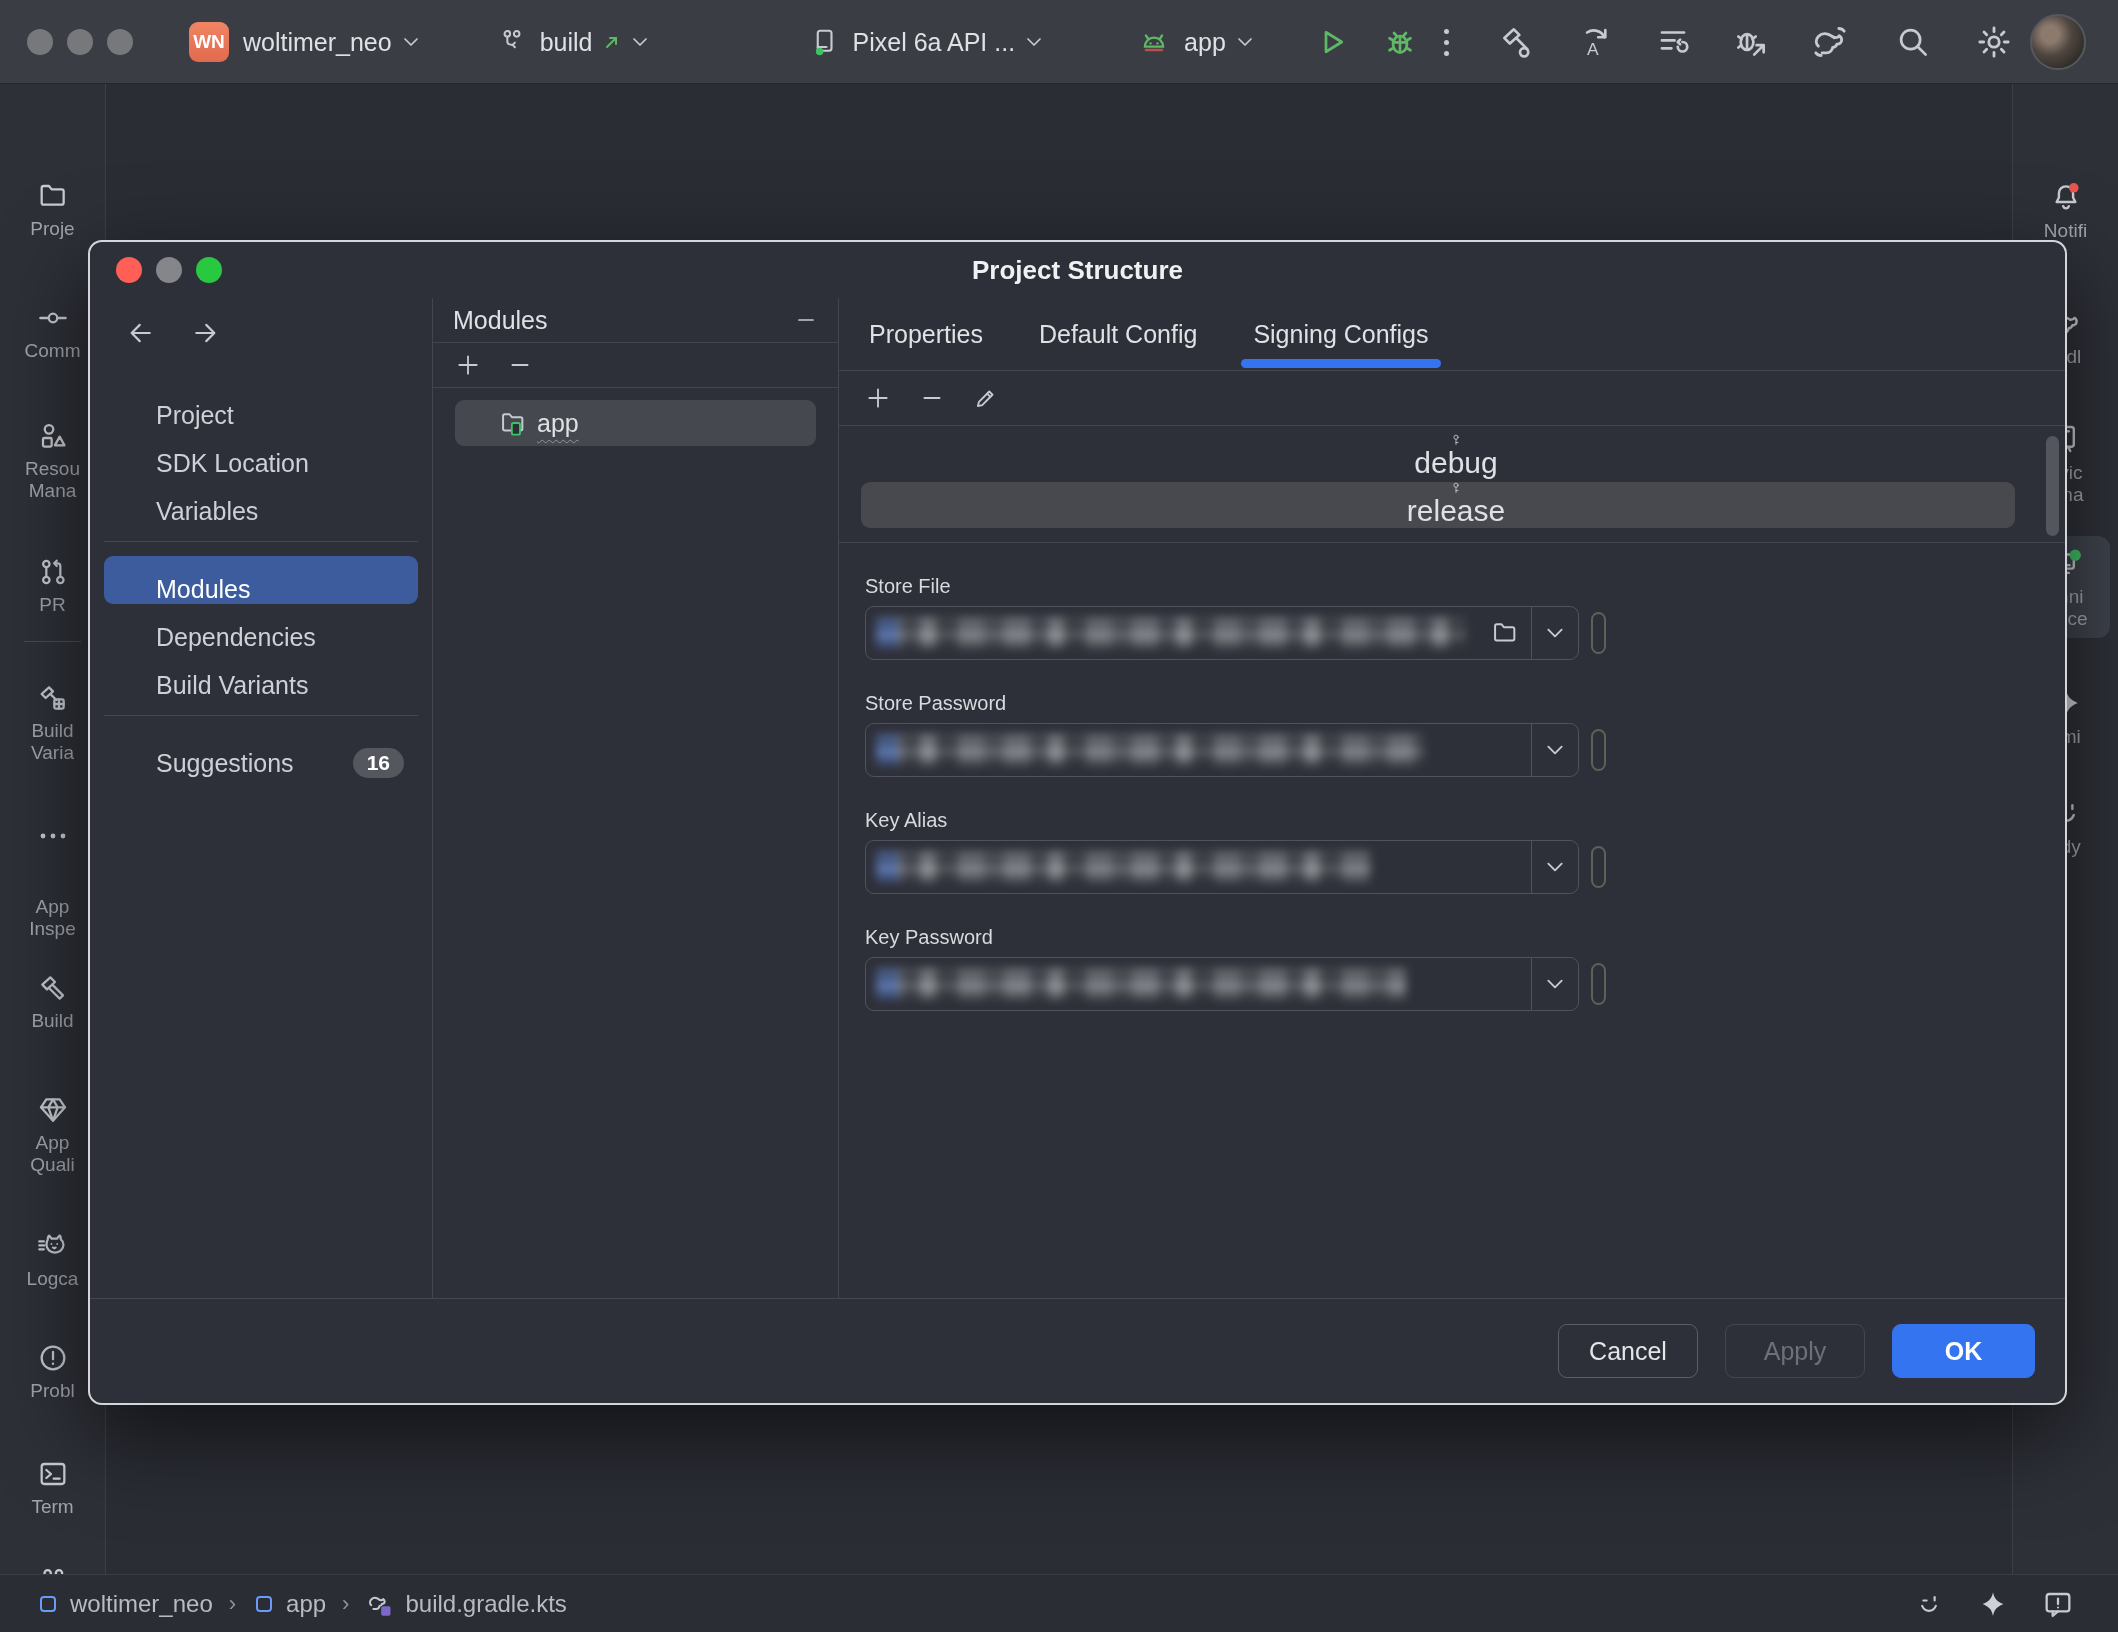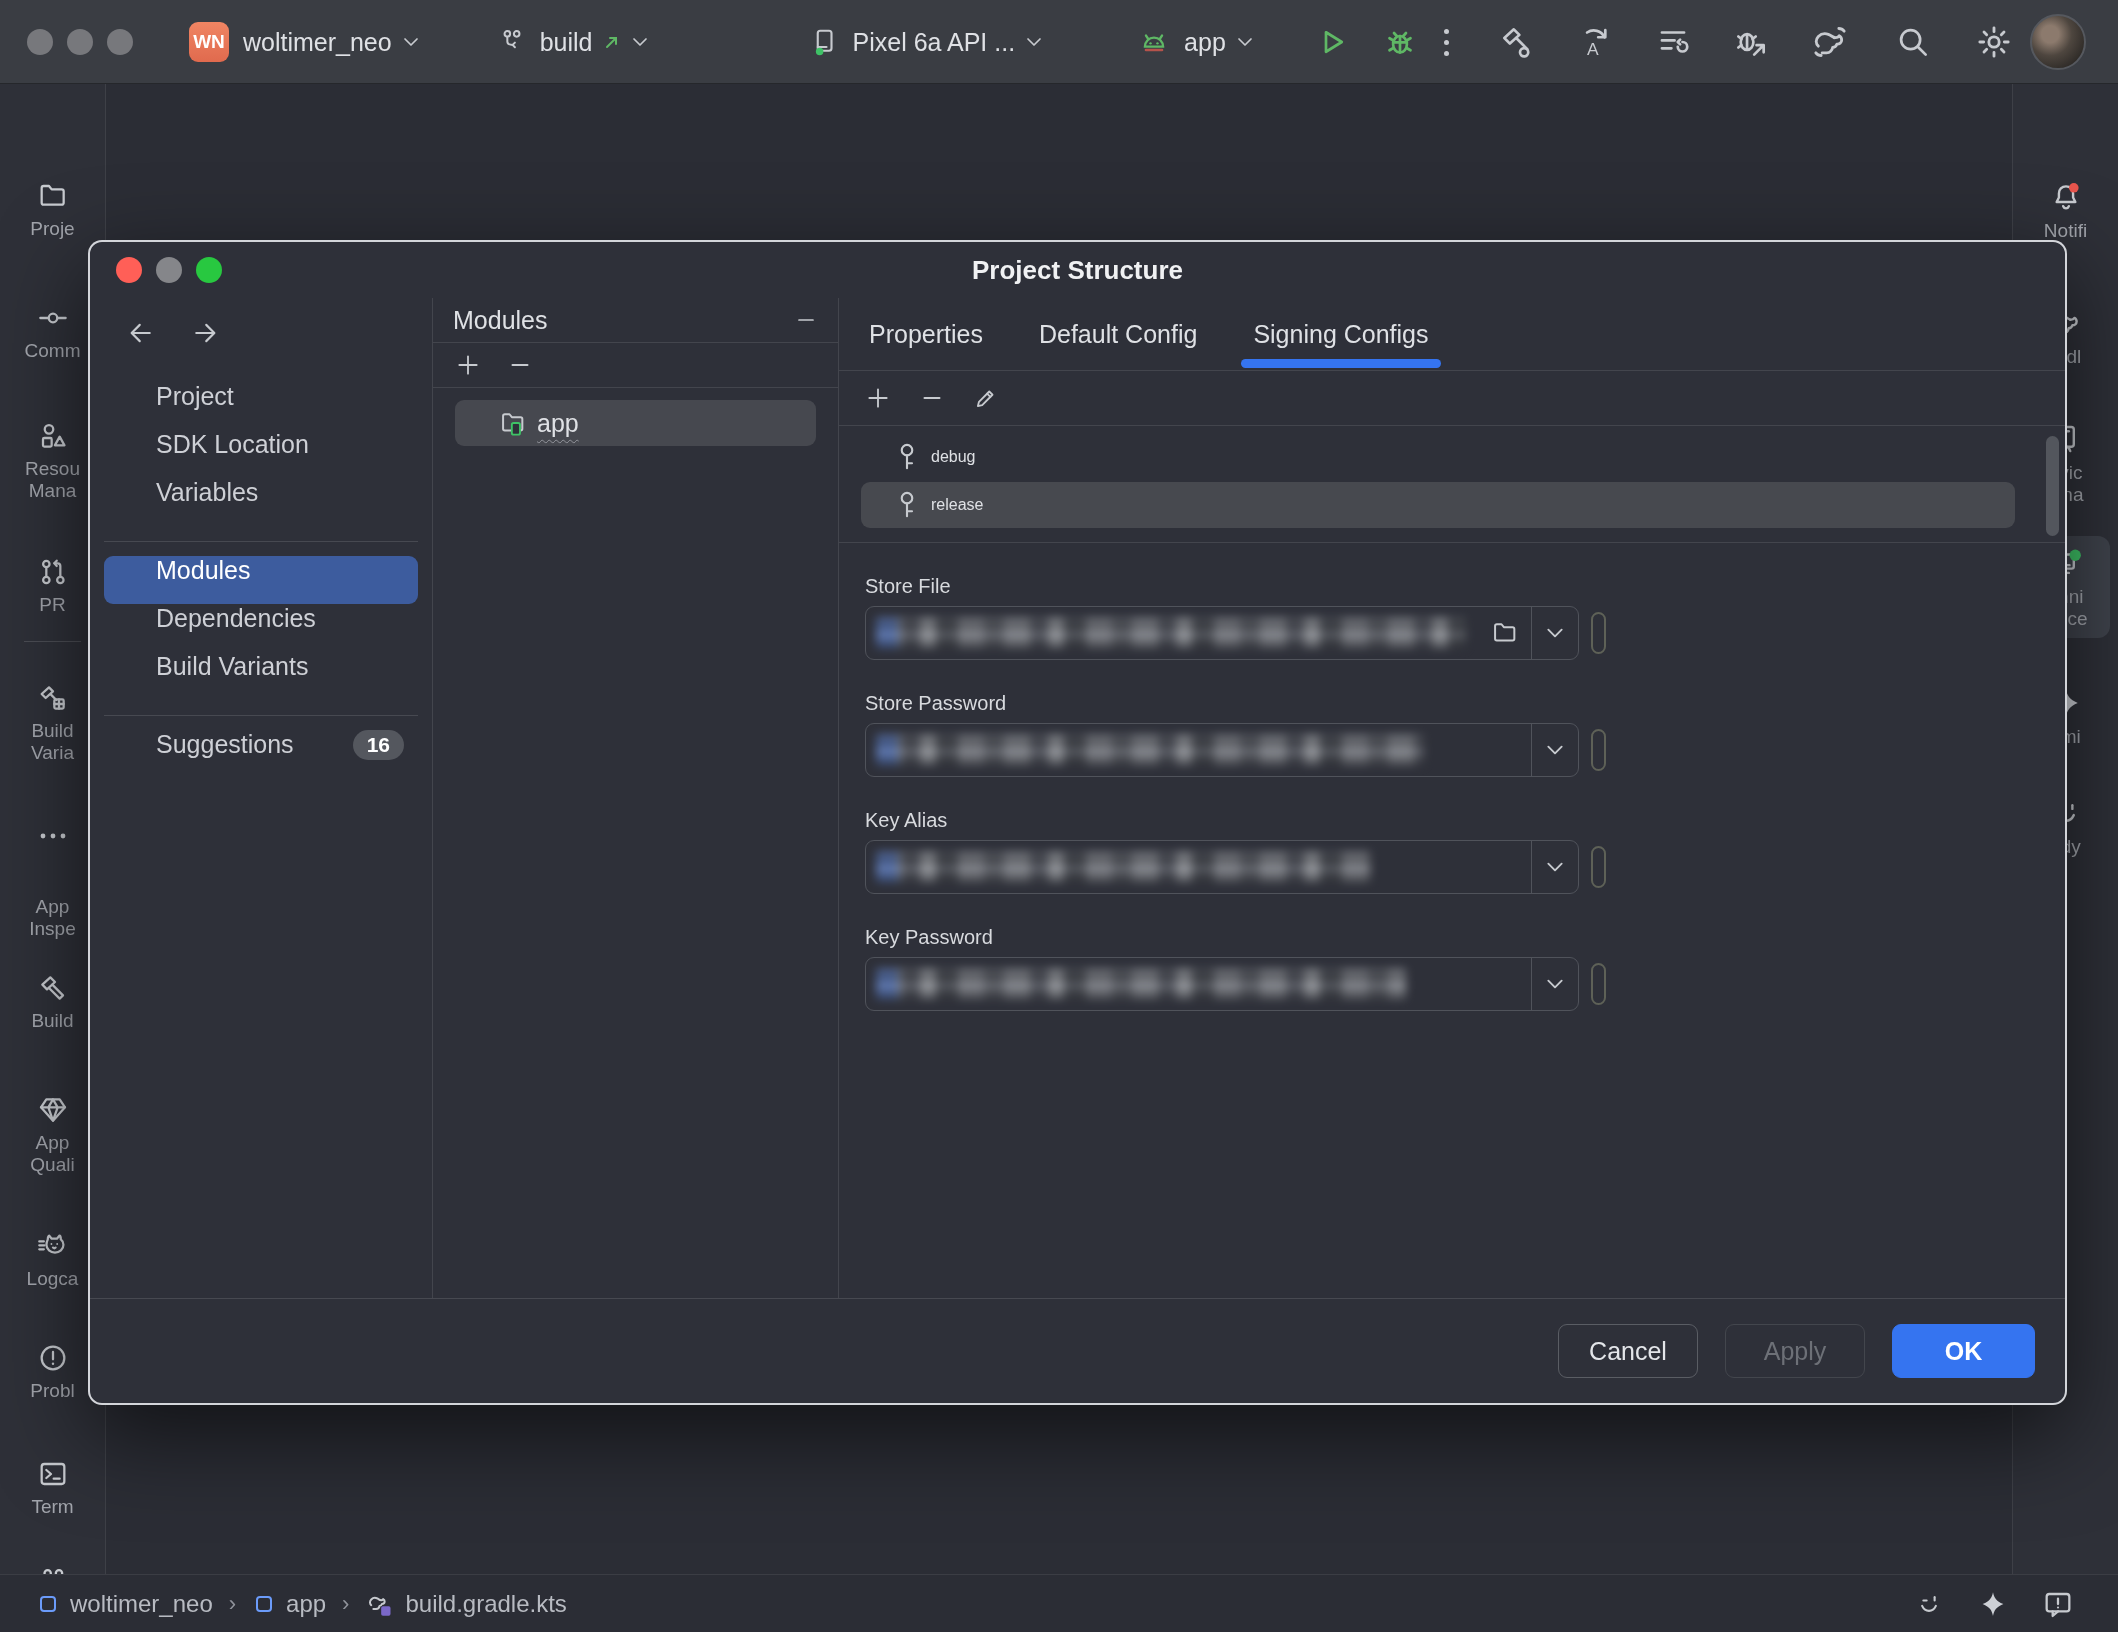--- a/index.html
+++ b/index.html
@@ -50,21 +50,21 @@
   .dlg-title{height:56px;position:relative;display:flex;align-items:center;flex:0 0 auto;}
   .dtl{width:26px;height:26px;border-radius:50%;margin-left:14px;}
   .dtl.red{background:#ff5f57;margin-left:26px;}
   .dtl.grey{background:#85868a;}
   .dtl.green{background:#28c840;}
   .dlg-title-text{position:absolute;left:0;right:0;text-align:center;font-size:26px;font-weight:700;color:#f0f1f3;}
   .dlg-body{flex:1;display:flex;min-height:0;}
   .col-nav{width:342px;flex:0 0 auto;border-right:1px solid rgba(255,255,255,.1);position:relative;}
   .navarrows{display:flex;gap:34px;padding:20px 0 0 36px;}
   .nav-list{padding-top:34px;}
-  .nav-item{height:48px;display:flex;align-items:flex-start;padding-left:66px;font-size:25px;color:#ced0d6;cursor:default;}
+  .nav-item{height:48px;display:flex;align-items:flex-end;padding-left:66px;font-size:25px;color:#ced0d6;cursor:default;}
   .nav-item.sel{background:#3d5c9e;border-radius:9px;margin:0 14px;padding-left:52px;color:#fff;}
   .nav-div{height:30px;position:relative;}
   .nav-div:after{content:"";position:absolute;left:14px;right:14px;top:50%;height:1px;background:rgba(255,255,255,.12);}
   .badge{margin-left:auto;margin-right:28px;background:#54575e;color:#fff;font-size:21px;font-weight:700;
          border-radius:16px;padding:3px 14px;}
   .col-mod{width:405px;flex:0 0 auto;border-right:1px solid rgba(255,255,255,.1);}
   .mod-head{height:44px;display:flex;align-items:center;border-bottom:1px solid rgba(255,255,255,.1);
             font-size:25px;color:#dfe1e5;padding:0 20px;}
   .mod-tools{height:44px;display:flex;align-items:center;gap:26px;border-bottom:1px solid rgba(255,255,255,.1);padding:0 22px;}
   .mod-item{margin:12px 22px 0 22px;height:46px;background:#46484f;border-radius:9px;display:flex;align-items:center;
@@ -72,21 +72,21 @@
   .wavy{text-decoration:underline;text-decoration-style:wavy;text-decoration-color:rgba(200,203,210,.55);
         text-decoration-thickness:1px;text-underline-offset:7px;}
   .col-main{flex:1;display:flex;flex-direction:column;min-width:0;position:relative;}
   .tabs{height:72px;display:flex;align-items:center;gap:56px;padding-left:30px;
         border-bottom:1px solid rgba(255,255,255,.1);}
   .tab{font-size:25px;color:#dfe1e5;position:relative;height:100%;display:flex;align-items:center;cursor:default;}
   .tab.active:after{content:"";position:absolute;left:-12px;right:-12px;bottom:2px;height:9px;border-radius:5px;background:#3574f0;}
   .pane-tools{height:54px;display:flex;align-items:center;gap:28px;padding-left:26px;
               border-bottom:1px solid rgba(255,255,255,.1);}
   .cfg-list{position:relative;border-bottom:1px solid rgba(255,255,255,.1);padding:6px 0 12px 0;}
-  .cfg-row{height:46px;display:flex;align-items:center;gap:14px;margin:2px 50px 2px 22px;padding-left:36px;font-size:16px;}
+  .cfg-row{height:46px;display:flex;align-items:center;margin:2px 50px 2px 22px;padding-left:36px;font-size:30px;flex-direction:column;}
   .cfg-row.sel{background:#47494f;border-radius:9px;}
   .thumb{position:absolute;right:6px;top:10px;width:13px;height:100px;border-radius:7px;background:#5c6067;opacity:.8;}
   .form{padding-left:26px;}
   .f-label{font-size:20px;color:#d8dade;margin-top:32px;}
   .f-row{display:flex;align-items:center;margin-top:8px;}
   .field{width:714px;height:54px;border:1px solid #50535b;border-radius:9px;display:flex;align-items:center;
          box-sizing:border-box;background:#2e3039;}
   .blur{height:30px;border-radius:3px;margin-left:10px;filter:blur(5px);opacity:.9;
         background:
           repeating-linear-gradient(0deg,rgba(0,0,0,.28) 0 9px,rgba(255,255,255,.07) 9px 18px),

